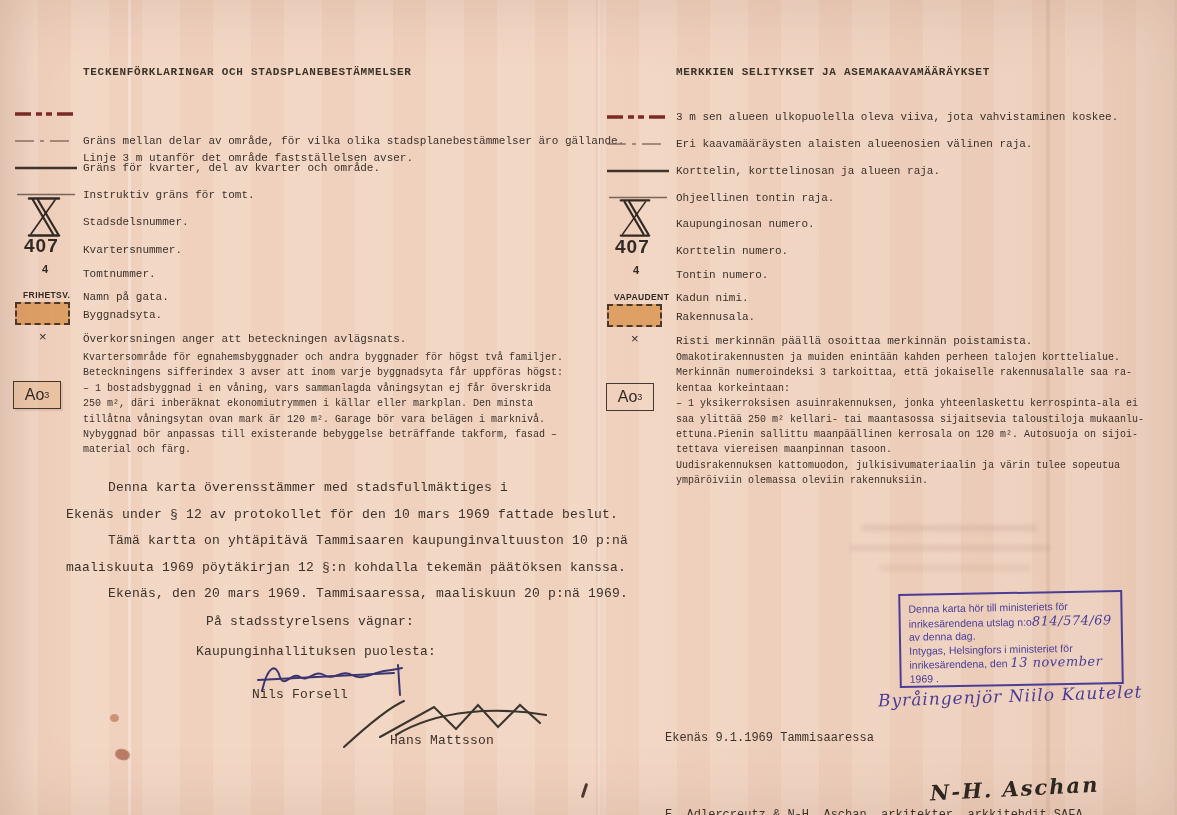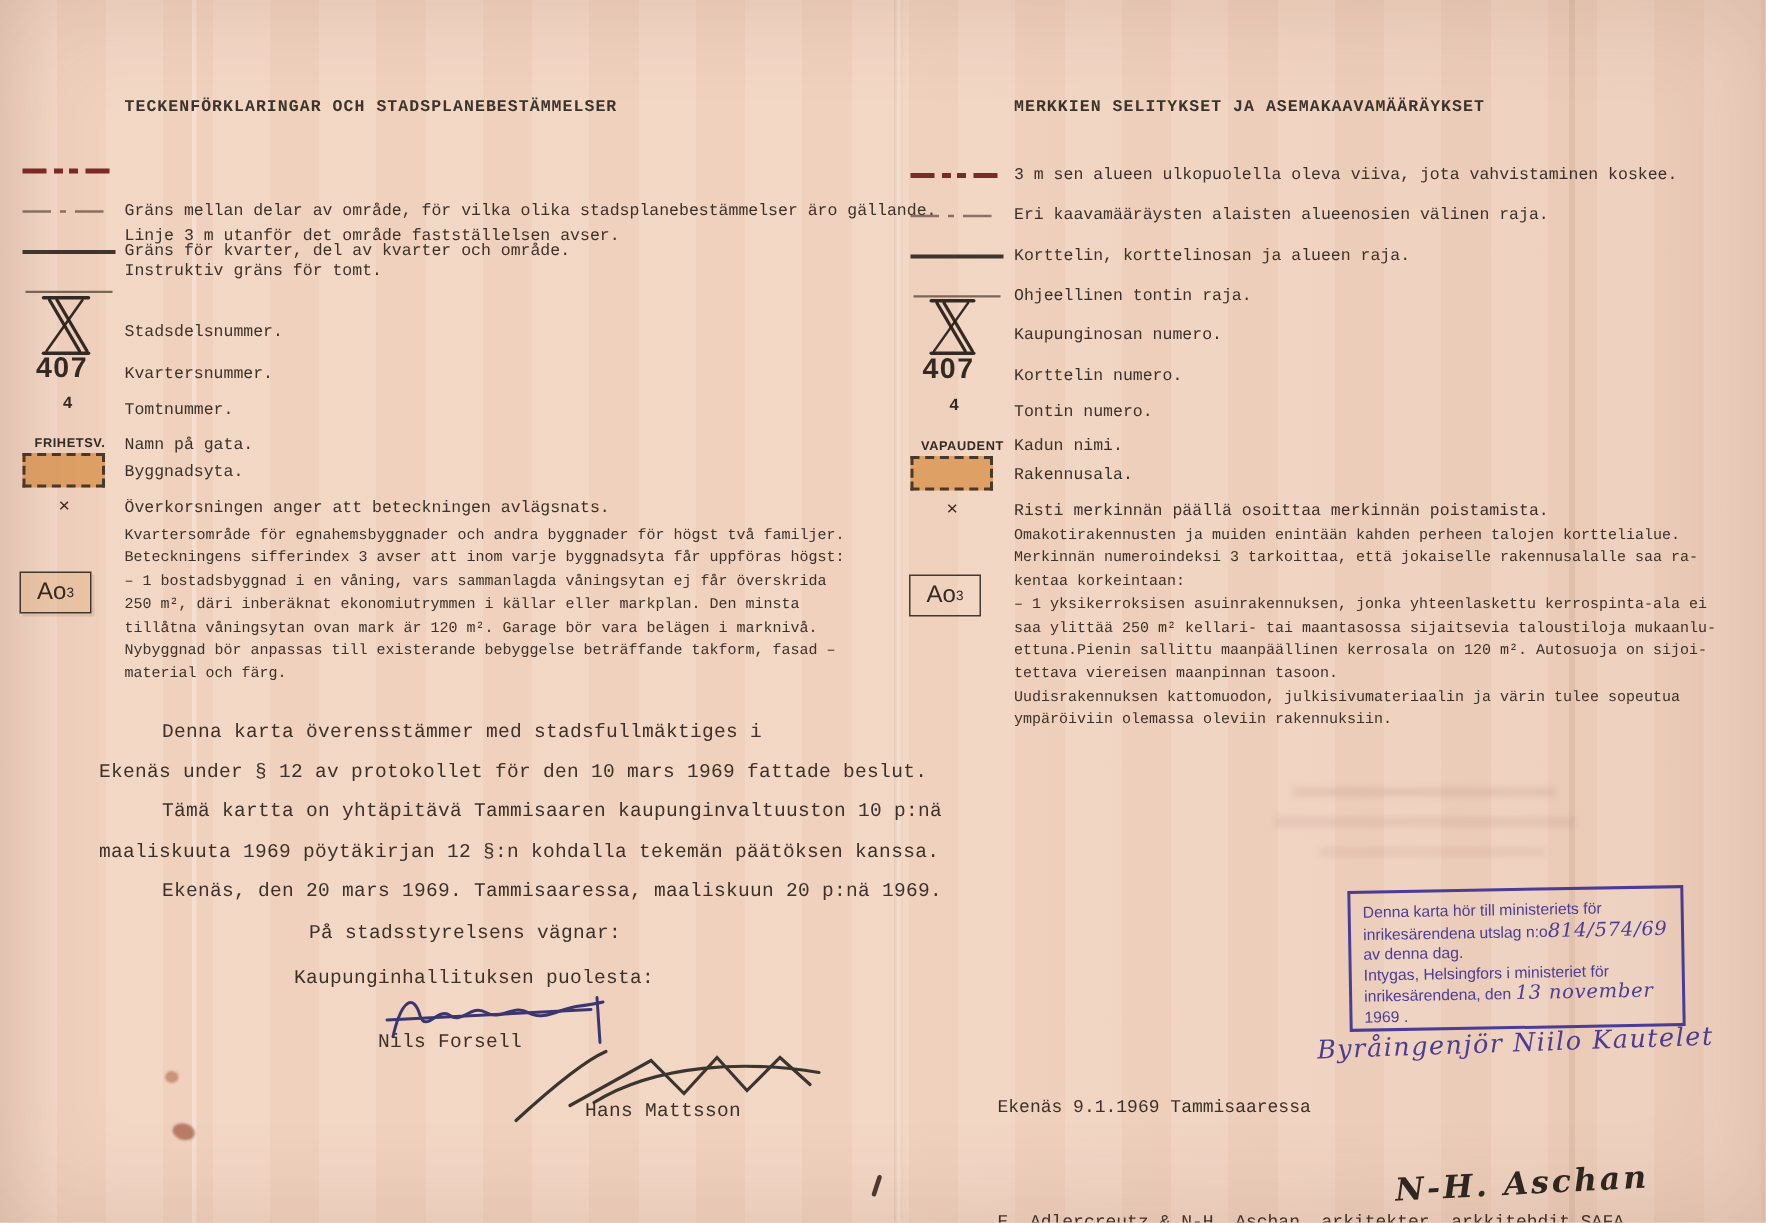--- a/index.html
+++ b/index.html
@@ -84,21 +84,21 @@
 </svg>
 <div class="abs sym-label blocknum" style="left:24px;top:235px;">407</div>
 <div class="abs sym-label" style="left:42px;top:263px;font-size:11px;font-weight:bold;">4</div>
 <div class="abs sym-label street" style="left:12px;top:290px;">FRIHETSV.</div>
 <div class="abs barea" style="left:15px;top:302px;width:55px;height:23px;"></div>
 <div class="abs sym-label" style="left:39px;top:329px;font-size:13px;">×</div>
 
 <div class="abs tw row-text nowrap" style="left:83px;top:108px;margin-top:44px;">Linje 3 m utanför det område fastställelsen avser.</div>
 <div class="abs tw row-text nowrap" style="left:83px;top:135px;">Gräns mellan delar av område, för vilka olika stadsplanebestämmelser äro gällande.</div>
 <div class="abs tw row-text nowrap" style="left:83px;top:162px;">Gräns för kvarter, del av kvarter och område.</div>
-<div class="abs tw row-text nowrap" style="left:83px;top:175px;">Instruktiv gräns för tomt.</div>
+<div class="abs tw row-text nowrap" style="left:83px;top:189px;">Instruktiv gräns för tomt.</div>
 <div class="abs tw row-text nowrap" style="left:83px;top:216px;">Stadsdelsnummer.</div>
 <div class="abs tw row-text nowrap" style="left:83px;top:244px;">Kvartersnummer.</div>
 <div class="abs tw row-text nowrap" style="left:83px;top:268px;">Tomtnummer.</div>
 <div class="abs tw row-text nowrap" style="left:83px;top:291px;">Namn på gata.</div>
 <div class="abs tw row-text nowrap" style="left:83px;top:309px;">Byggnadsyta.</div>
 <div class="abs tw row-text nowrap" style="left:83px;top:333px;">Överkorsningen anger att beteckningen avlägsnats.</div>
 
 <div class="abs zonebox" style="left:13px;top:350px;width:48px;height:28px;background:rgba(223,160,102,.28);box-shadow:2px 2px 0 rgba(120,70,40,.12);">
   <span class="zc">Ao</span>
     <sub>3</sub>

